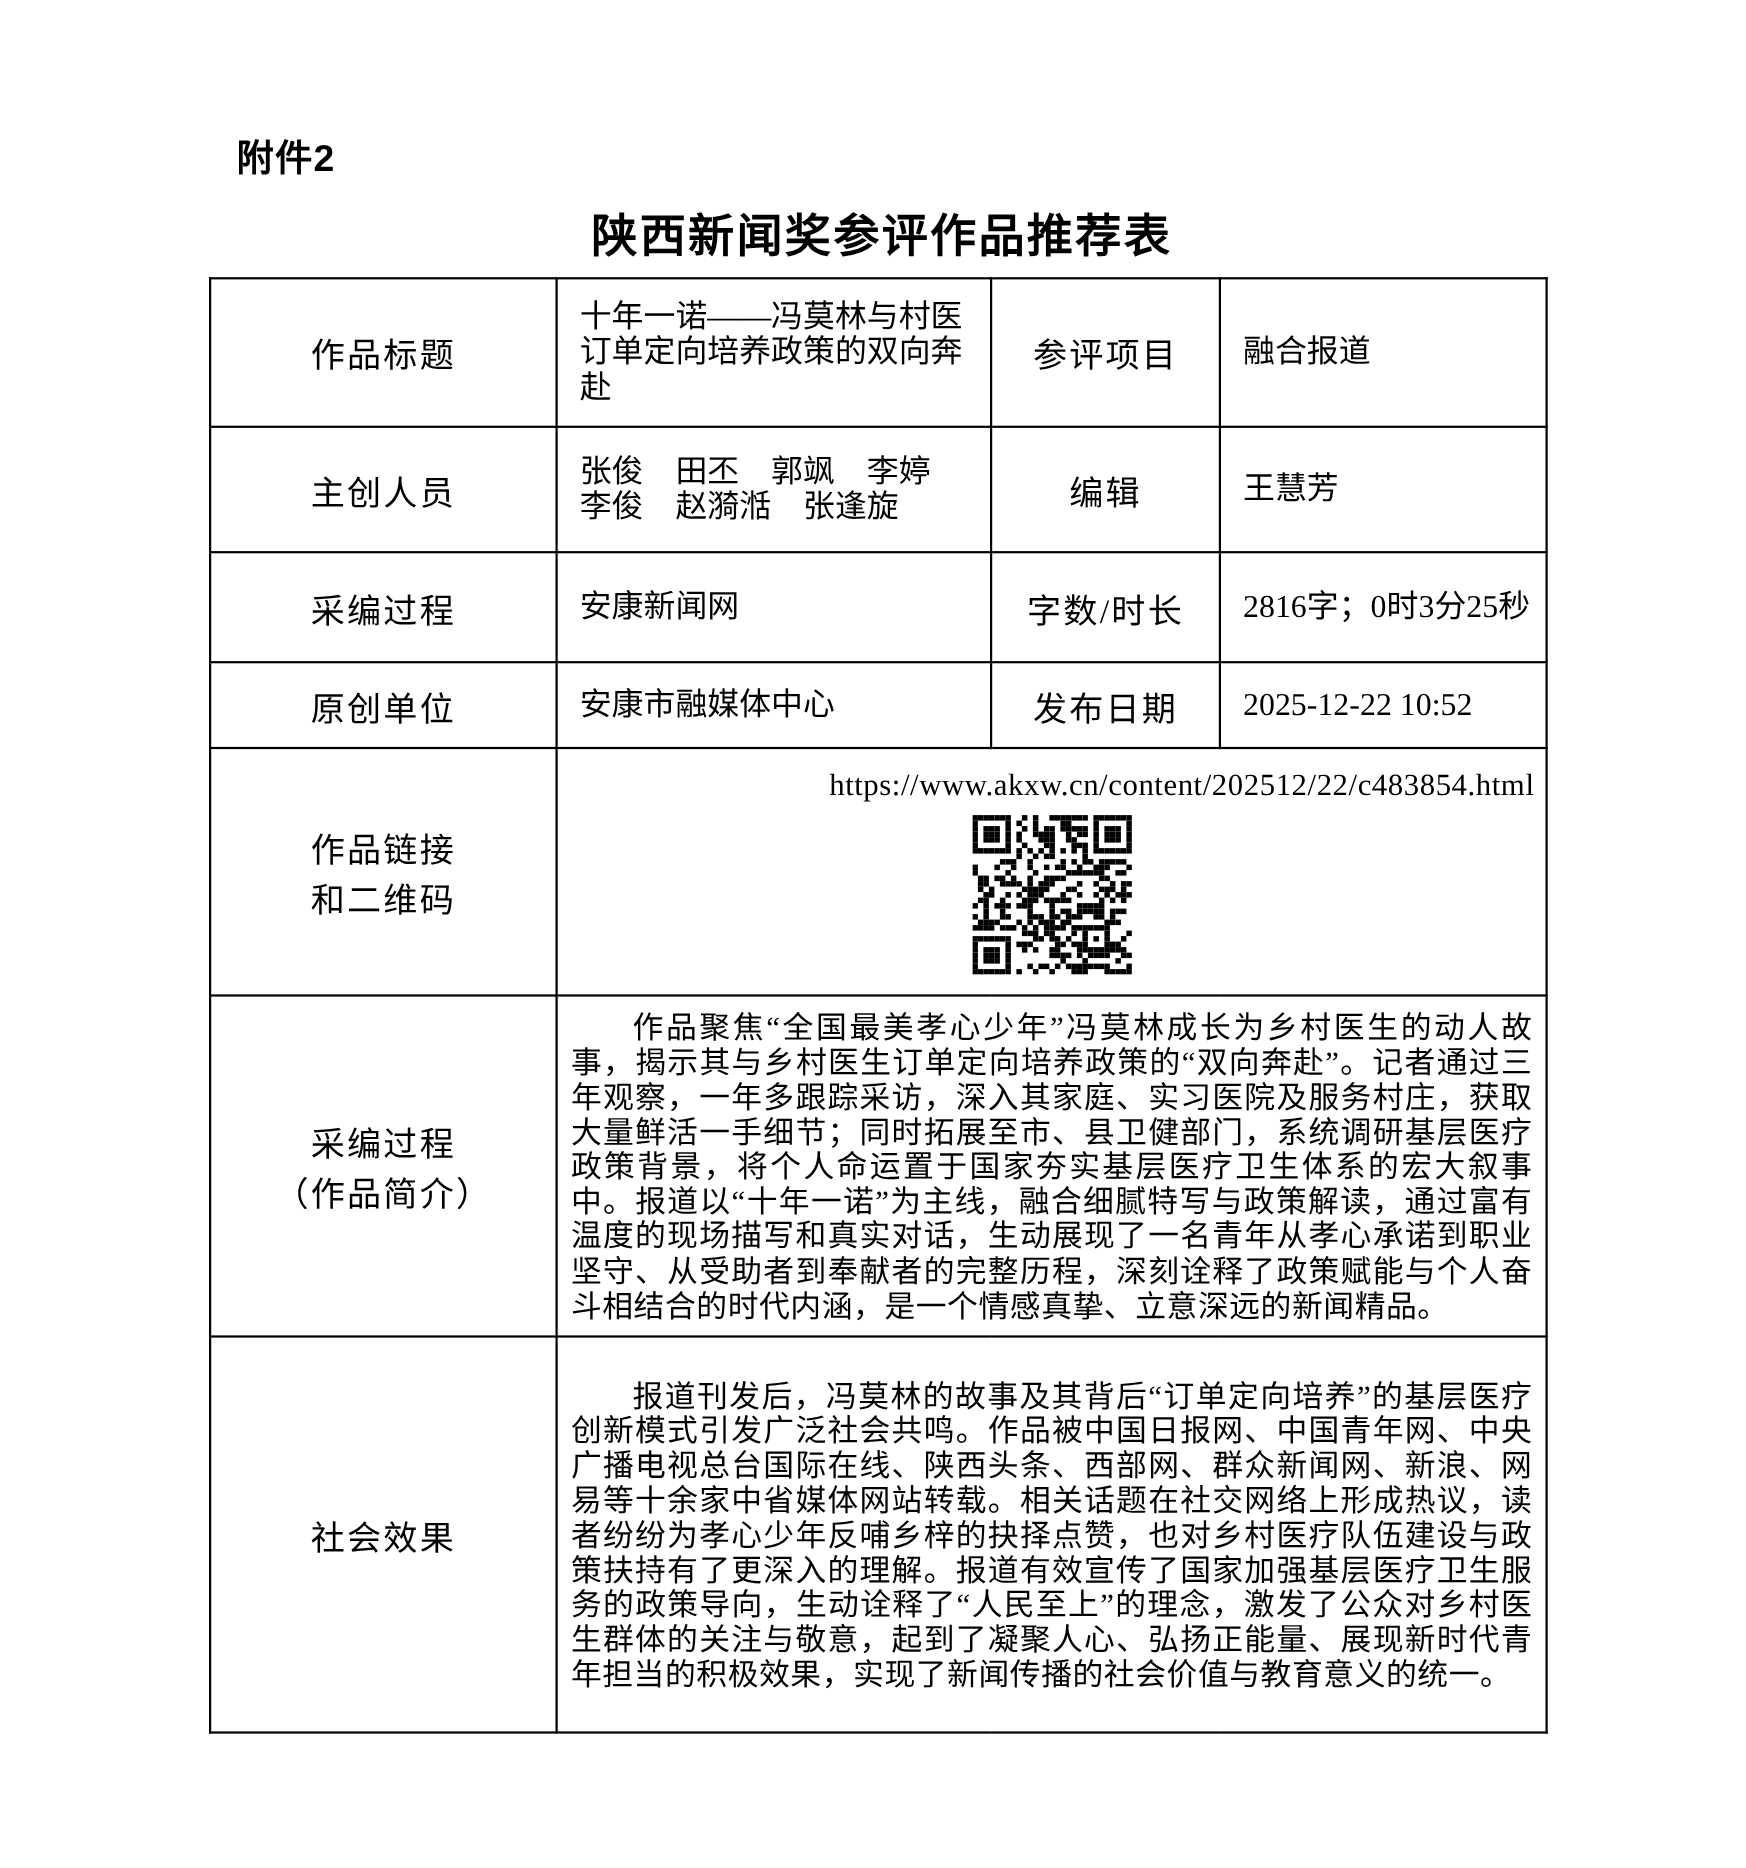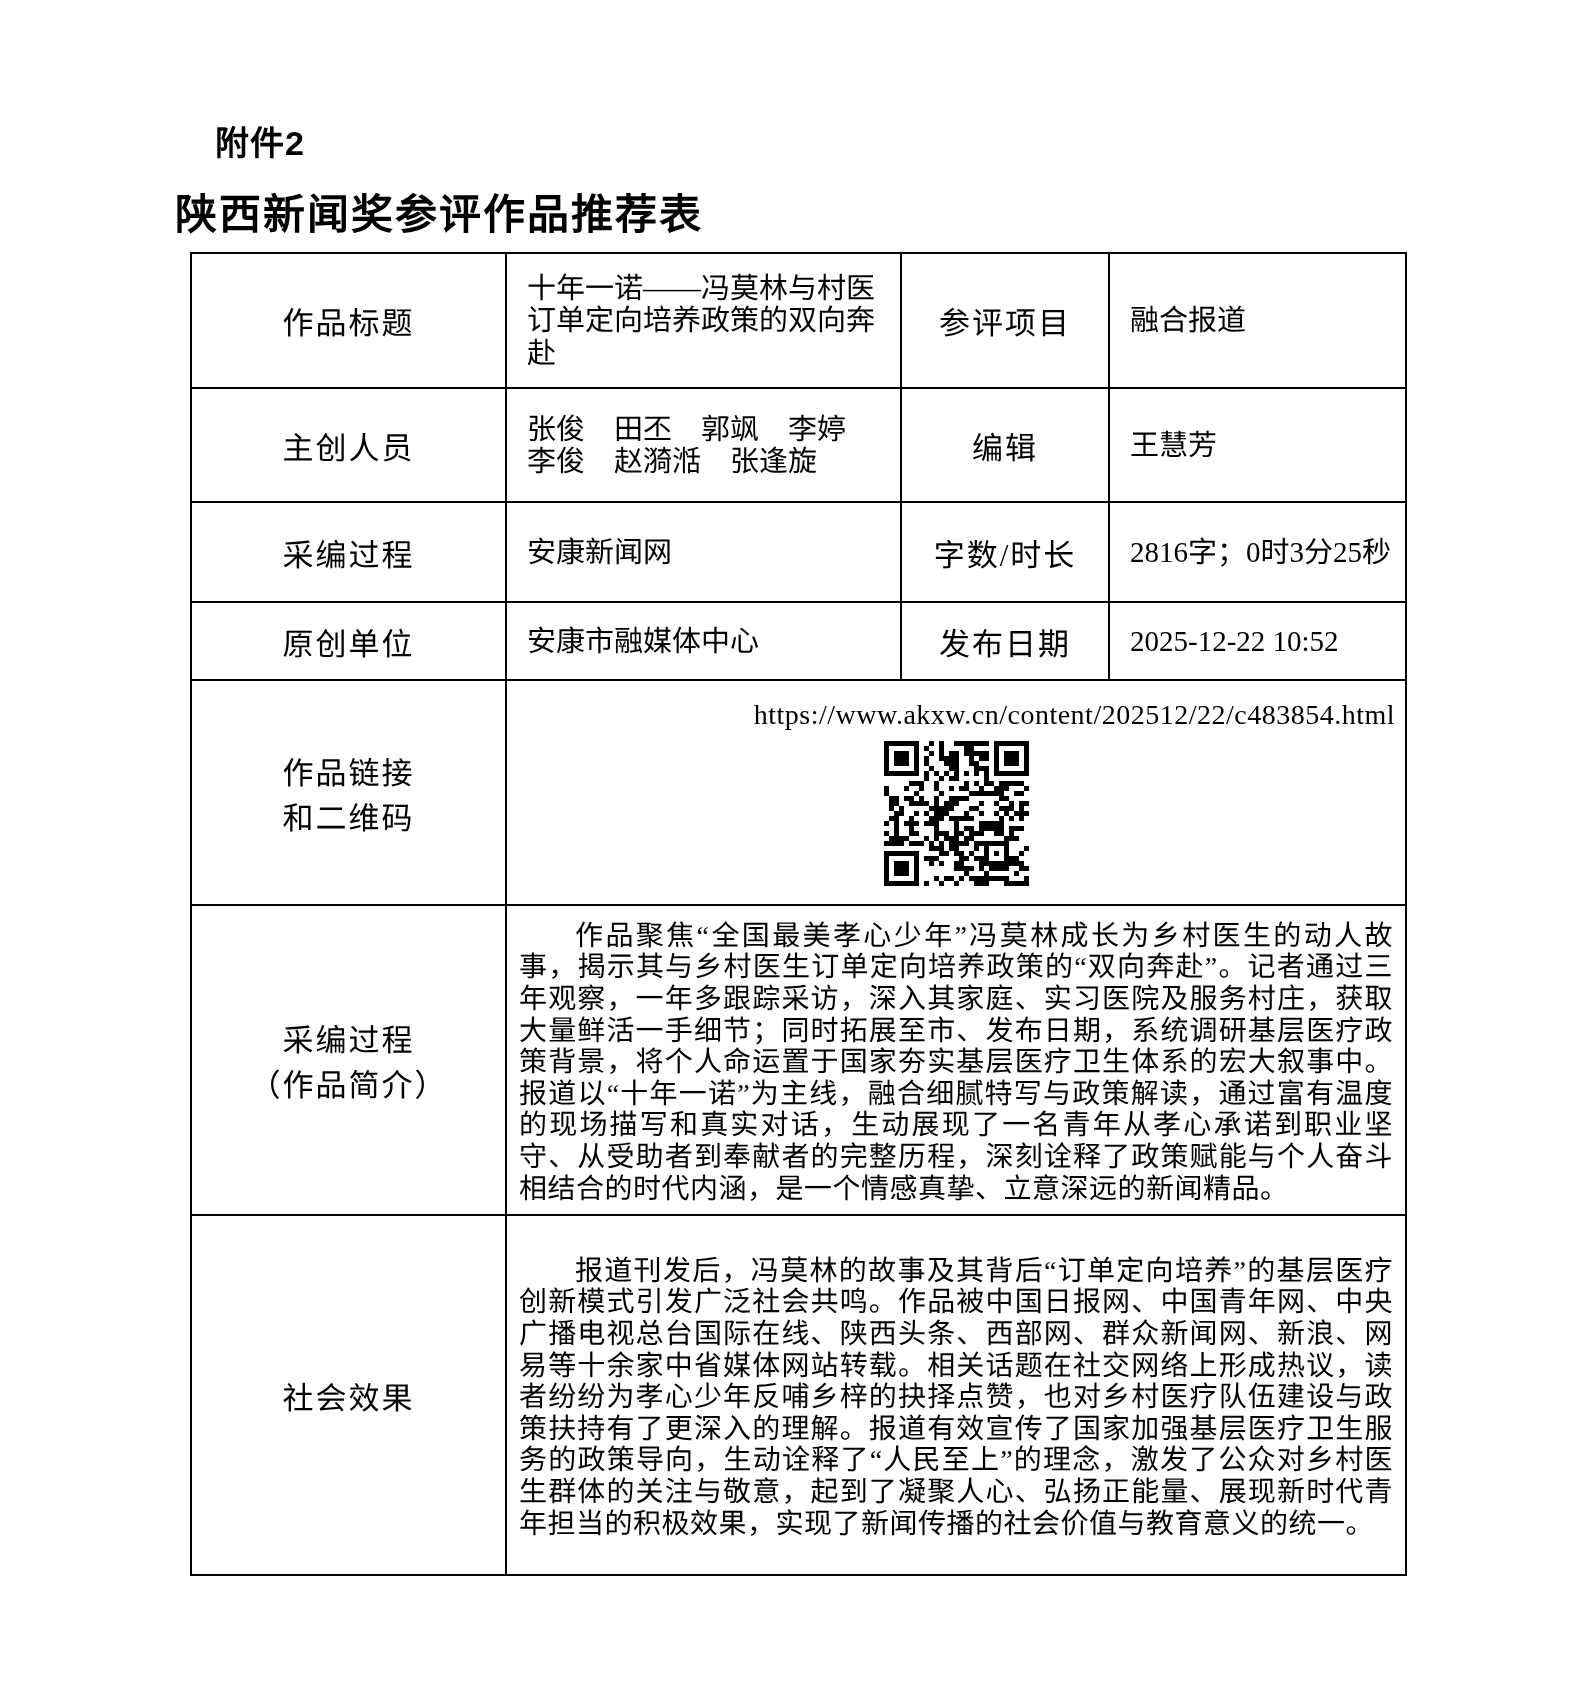--- a/index.html
+++ b/index.html
@@ -7,22 +7,22 @@
     width:1587px;height:1698px;position:relative;
     font-family:"Liberation Serif","DejaVu Serif",serif;
     color:#000;
   }
   .attachment{
     position:absolute;left:215px;top:116px;
     font-family:"Liberation Sans","DejaVu Sans",sans-serif;
     font-weight:bold;font-size:34px;letter-spacing:1px;
   }
   .doc-title{
-    position:absolute;left:175px;top:180px;width:1215px;
-    font-weight:bold;font-size:42px;letter-spacing:2px;
+    position:absolute;left:194px;top:180px;width:1215px;
+    text-align:center;font-weight:bold;font-size:42px;letter-spacing:2px;
   }
   table.form{
     position:absolute;left:190px;top:252px;width:1215px;
     border-collapse:collapse;table-layout:fixed;
   }
   table.form td{
     border:2px solid #000;
     vertical-align:middle;
     overflow:hidden;
   }
@@ -516,21 +516,21 @@
               <rect x="140" y="140" width="5" height="5"></rect>
             </svg>
       </div>
     </td>
   </tr>
 
   <tr style="height:310px">
     <td class="lbl multiline"><span class="multiline">采编过程
 （作品简介）</span></td>
     <td class="para-cell" colspan="3">
-      <div class="para">作品聚焦“全国最美孝心少年”冯莫林成长为乡村医生的动人故事，揭示其与乡村医生订单定向培养政策的“双向奔赴”。记者通过三年观察，一年多跟踪采访，深入其家庭、实习医院及服务村庄，获取大量鲜活一手细节；同时拓展至市、发布日期，系统调研基层医疗政策背景，将个人命运置于国家夯实基层医疗卫生体系的宏大叙事中。报道以“十年一诺”为主线，融合细腻特写与政策解读，通过富有温度的现场描写和真实对话，生动展现了一名青年从孝心承诺到职业坚守、从受助者到奉献者的完整历程，深刻诠释了政策赋能与个人奋斗相结合的时代内涵，是一个情感真挚、立意深远的新闻精品。</div>
+      <div class="para">作品聚焦“全国最美孝心少年”冯莫林成长为乡村医生的动人故事，揭示其与乡村医生订单定向培养政策的“双向奔赴”。记者通过三年观察，一年多跟踪采访，深入其家庭、实习医院及服务村庄，获取大量鲜活一手细节；同时拓展至市、县卫健部门，系统调研基层医疗政策背景，将个人命运置于国家夯实基层医疗卫生体系的宏大叙事中。报道以“十年一诺”为主线，融合细腻特写与政策解读，通过富有温度的现场描写和真实对话，生动展现了一名青年从孝心承诺到职业坚守、从受助者到奉献者的完整历程，深刻诠释了政策赋能与个人奋斗相结合的时代内涵，是一个情感真挚、立意深远的新闻精品。</div>
     </td>
   </tr>
 
   <tr style="height:360px">
     <td class="lbl"><span>社会效果</span></td>
     <td class="para-cell" colspan="3">
       <div class="para">报道刊发后，冯莫林的故事及其背后“订单定向培养”的基层医疗创新模式引发广泛社会共鸣。作品被中国日报网、中国青年网、中央广播电视总台国际在线、陕西头条、西部网、群众新闻网、新浪、网易等十余家中省媒体网站转载。相关话题在社交网络上形成热议，读者纷纷为孝心少年反哺乡梓的抉择点赞，也对乡村医疗队伍建设与政策扶持有了更深入的理解。报道有效宣传了国家加强基层医疗卫生服务的政策导向，生动诠释了“人民至上”的理念，激发了公众对乡村医生群体的关注与敬意，起到了凝聚人心、弘扬正能量、展现新时代青年担当的积极效果，实现了新闻传播的社会价值与教育意义的统一。</div>
     </td>
   </tr>
 </tbody>

